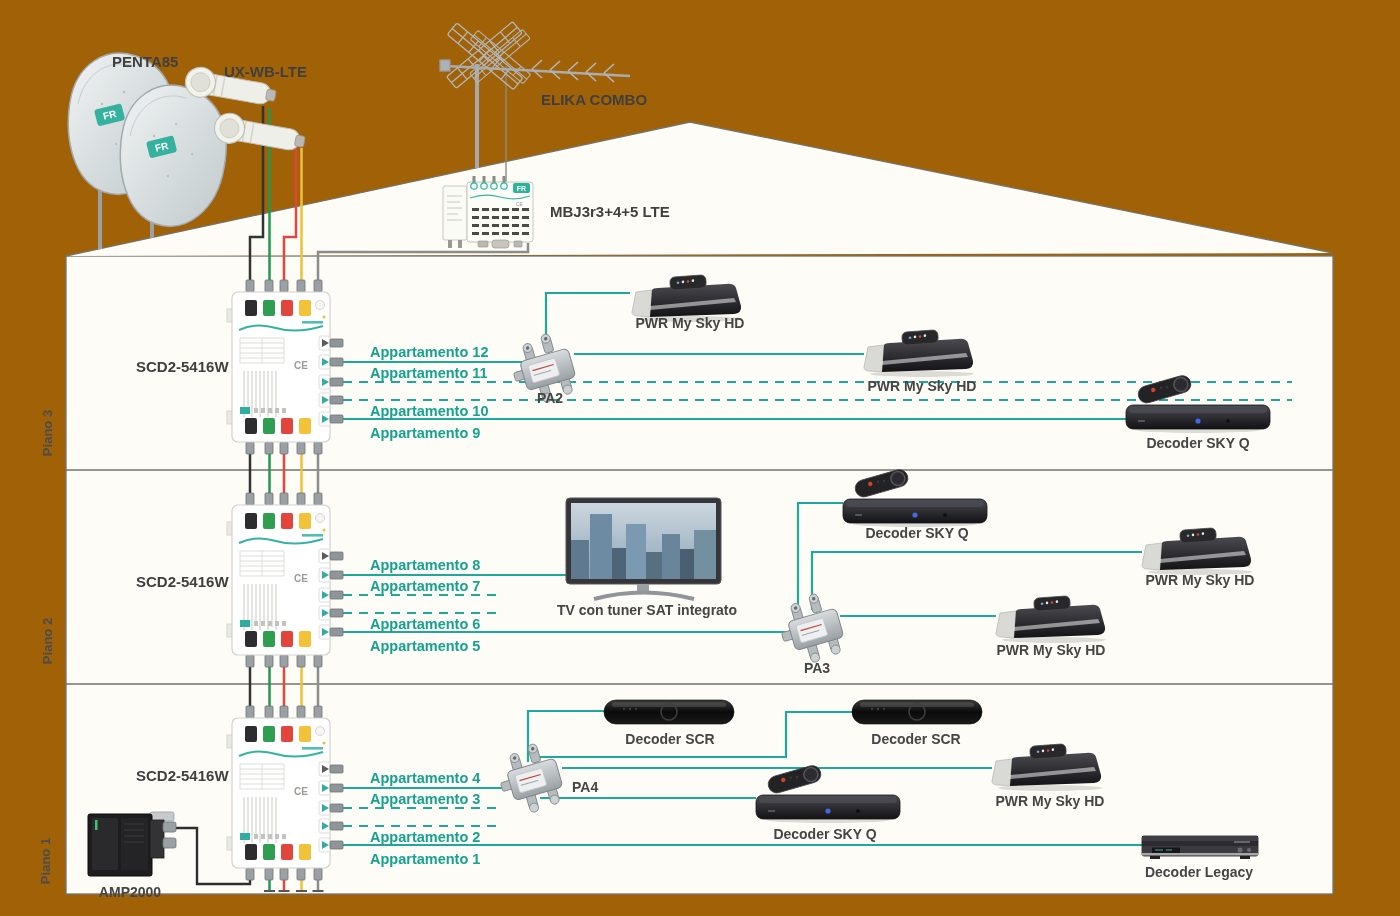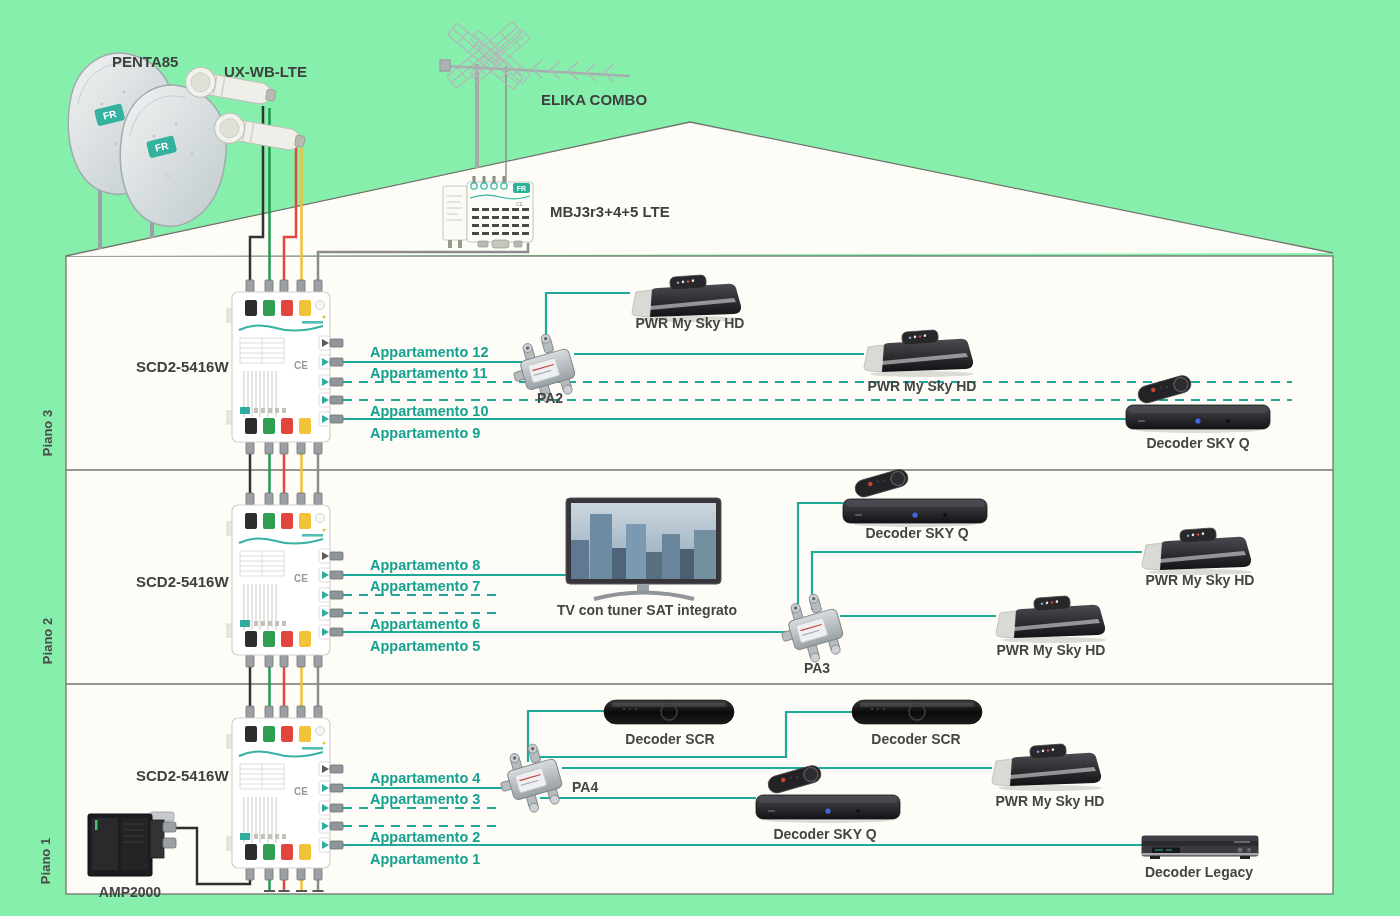--- a/index.html
+++ b/index.html
@@ -1,16 +1,16 @@
 <!DOCTYPE html>
 <html><head>
 <meta charset="utf-8">
 <style>
   html,body{margin:0;padding:0;background:#faf9f2;}
-  .stage{position:relative;width:1400px;height:916px;background:#86efac;overflow:hidden;}
+  .stage{position:relative;width:1400px;height:916px;background:#a16207;overflow:hidden;}
   svg{position:absolute;left:0;top:0;}
   text{font-family:"Liberation Sans",sans-serif;}
   .lbl-head{font-size:15px;font-weight:bold;fill:#3f3f3f;}
   .lbl-dev{font-size:14px;font-weight:bold;fill:#454545;}
   .lbl-app{font-size:14.5px;font-weight:bold;fill:#17a191;}
   .lbl-floor{font-size:13px;font-weight:bold;fill:#4c4c4c;}
   .lbl-pa{font-size:14px;font-weight:bold;fill:#454545;}
 </style>
 </head>
 <body>

